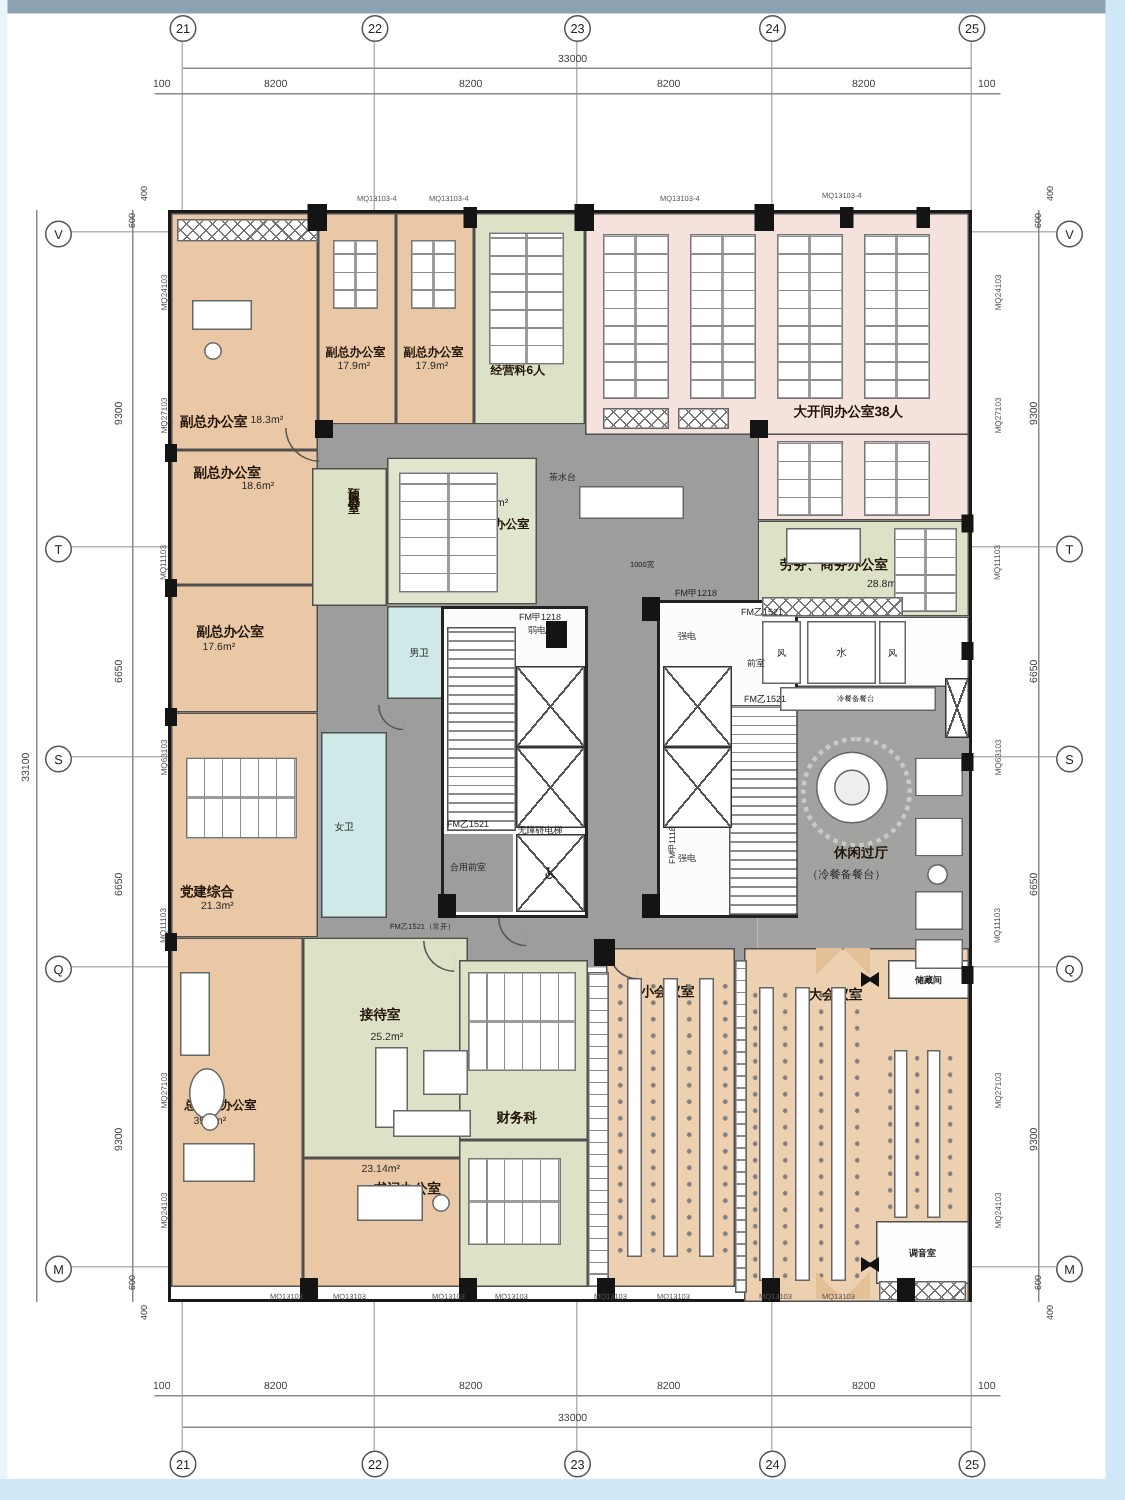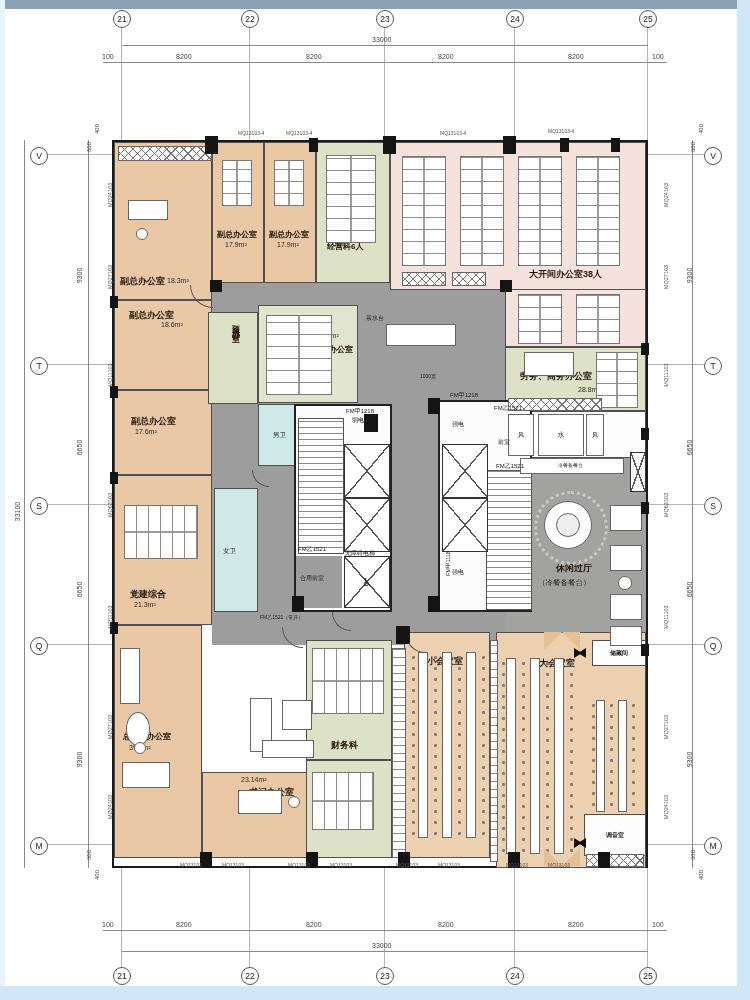--- a/index.html
+++ b/index.html
@@ -204,38 +204,42 @@
   </div>
   <div class="room peach" style="left:114px;top:300px;width:98px;height:90px">
     <span class="rl" style="left:14px;top:8px">副总办公室</span>
     <span class="ra" style="left:46px;top:20px">18.6m²</span>
   </div>
   <div class="room peach" style="left:114px;top:390px;width:98px;height:85px">
     <span class="rl" style="left:16px;top:24px">副总办公室</span>
     <span class="ra" style="left:20px;top:37px">17.6m²</span>
   </div>
   <div class="room peach" style="left:114px;top:475px;width:98px;height:150px">
-    <span class="rl" style="left:15px;top:112px">党建综合</span>
+    <span class="rl" style="left:5px;top:112px">党建综合</span>
     <span class="ra" style="left:19px;top:125px">21.3m²</span>
   </div>
   <div class="room green" style="left:208px;top:312px;width:50px;height:92px">
     <span class="rl rl8 vert-cjk" style="left:20px;top:6px">预留办公室</span>
   </div>
   <div class="room green" style="left:258px;top:305px;width:100px;height:98px;background:#e2e5ce">
     <span class="ra" style="left:58px;top:26px">20.5m²</span>
     <span class="rl rl8" style="left:54px;top:38px">商务办公室</span>
   </div>
   <div class="room green" style="left:505px;top:347px;width:141px;height:64px">
     <span class="rl" style="left:14px;top:22px">劳务、商务办公室</span>
     <span class="ra" style="left:72px;top:38px">28.8m²</span>
   </div>
   <div class="room whitebg" style="left:505px;top:411px;width:141px;height:47px"></div>
   <div class="room peach" style="left:114px;top:625px;width:88px;height:233px">
     <span class="rl rl8" style="left:8px;top:105px">总经理办公室</span>
     <span class="ra" style="left:14px;top:118px">39.6m²</span>
+  </div>
+  <div class="room green" style="left:202px;top:625px;width:110px;height:147px">
+    <span class="rl" style="left:37px;top:44px">接待室</span>
+    <span class="ra" style="left:44px;top:62px">25.2m²</span>
   </div>
   <div class="room peach" style="left:202px;top:772px;width:110px;height:86px">
     <span class="ra" style="left:38px;top:3px">23.14m²</span>
     <span class="rl" style="left:46px;top:13px">书记办公室</span>
   </div>
   <div class="room green" style="left:306px;top:640px;width:86px;height:120px">
     <span class="ra" style="left:30px;top:32px">26.9m²</span>
     <span class="rl" style="left:24px;top:98px">财务科</span>
   </div>
   <div class="room green" style="left:306px;top:760px;width:86px;height:98px">

